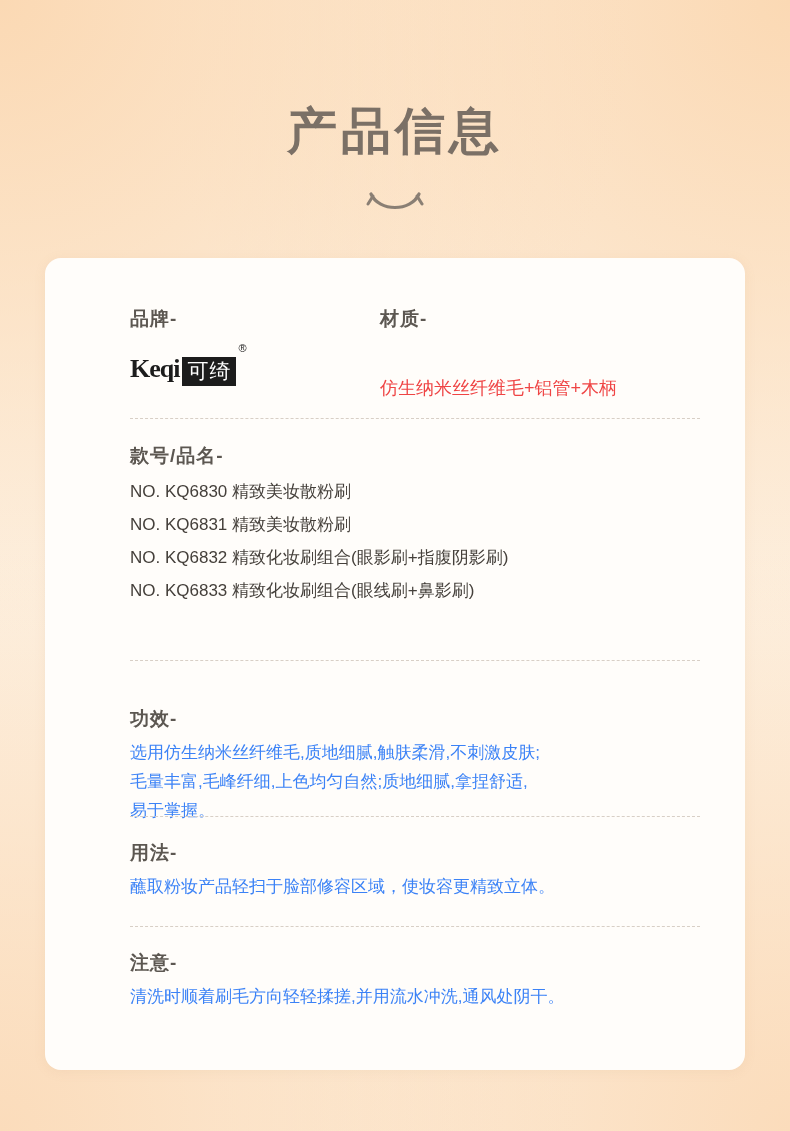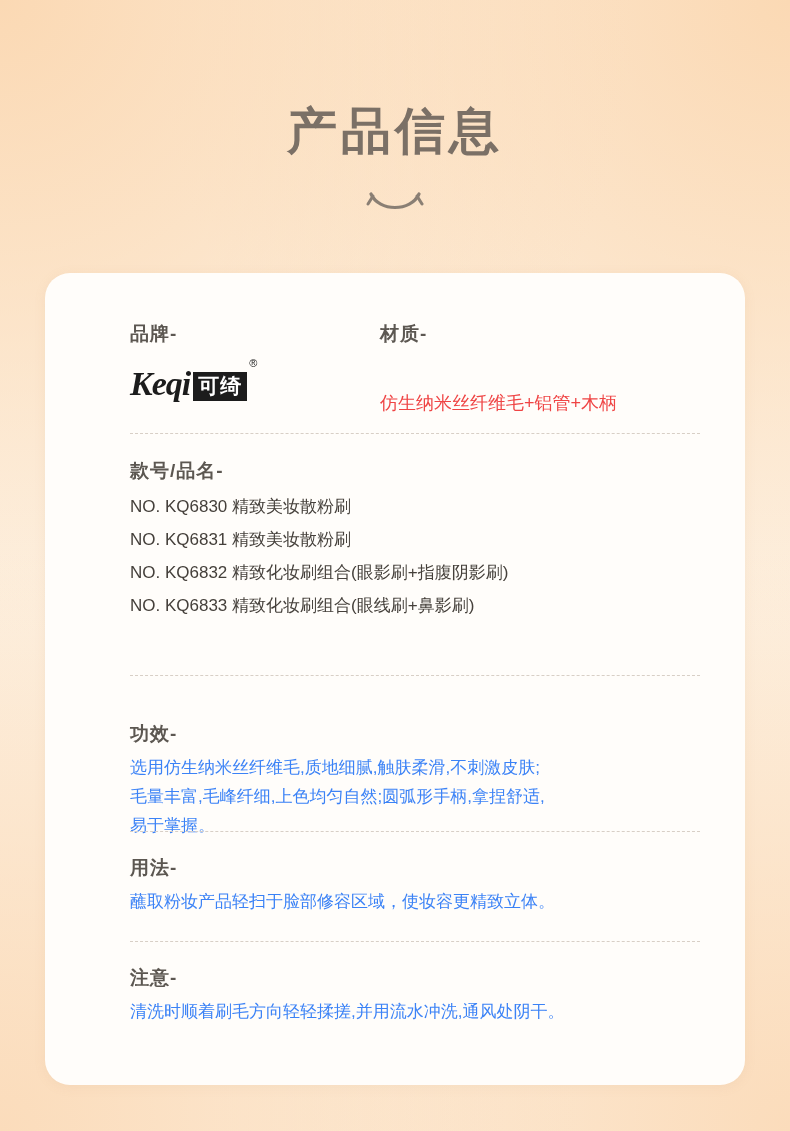--- a/index.html
+++ b/index.html
@@ -42,25 +42,25 @@
     left: 0;
     width: 790px;
     text-align: center;
     height: 34px;
   }
   .lash svg { display: inline-block; }
 
   .card {
     position: absolute;
     left: 45px;
-    top: 273px;
+    top: 258px;
     width: 700px;
     height: 812px;
     background: #fffdfa;
-    border-radius: 25px;
+    border-radius: 16px;
     box-shadow: 0 2px 12px rgba(190,150,110,0.10);
   }
 
   .section {
     position: absolute;
     left: 85px;
     width: 570px;
   }
   .label {
     font-size: 19px;
@@ -91,33 +91,32 @@
     position: absolute; left: 250px; top: 0; width: 330px;
   }
   .logo {
     margin-top: 10px;
     display: flex;
     align-items: flex-end;
     height: 44px;
   }
   .logo-en {
     font-family: "Liberation Serif", "DejaVu Serif", serif;
-    font-size: 34px;
-    font-style: italic;
+    font-size: 26px;
     font-weight: bold;
     color: #1c1c1c;
     letter-spacing: -1px;
     line-height: 34px;
   }
   .logo-cn {
     display: inline-block;
     background: #1c1c1c;
     color: #ffffff;
     font-size: 21px;
-    font-weight: bold;
+    font-weight: normal;
     padding: 2px 5px 3px 5px;
     margin-left: 3px;
     line-height: 24px;
     letter-spacing: 1px;
   }
   .logo-reg {
     font-size: 11px;
     color: #1c1c1c;
     margin-left: 2px;
     align-self: flex-start;
@@ -172,21 +171,21 @@
       <div class="model-line no">NO. KQ6831 精致美妆散粉刷</div>
       <div class="model-line no">NO. KQ6832 精致化妆刷组合(眼影刷+指腹阴影刷)</div>
       <div class="model-line no">NO. KQ6833 精致化妆刷组合(眼线刷+鼻影刷)</div>
     </div>
 
     <div class="divider" style="top:402px;"></div>
 
     <div class="section row-effect">
       <div class="label">功效-</div>
       <div class="text">选用仿生纳米丝纤维毛,质地细腻,触肤柔滑,不刺激皮肤;</div>
-      <div class="text">毛量丰富,毛峰纤细,上色均匀自然;圆弧形手柄,拿捏舒适,</div>
+      <div class="text">毛量丰富,毛峰纤细,上色均匀自然;质地细腻,拿捏舒适,</div>
       <div class="text">易于掌握。</div>
     </div>
 
     <div class="divider" style="top:558px;"></div>
 
     <div class="section row-usage">
       <div class="label">用法-</div>
       <div class="text">蘸取粉妆产品轻扫于脸部修容区域，使妆容更精致立体。</div>
     </div>
 

